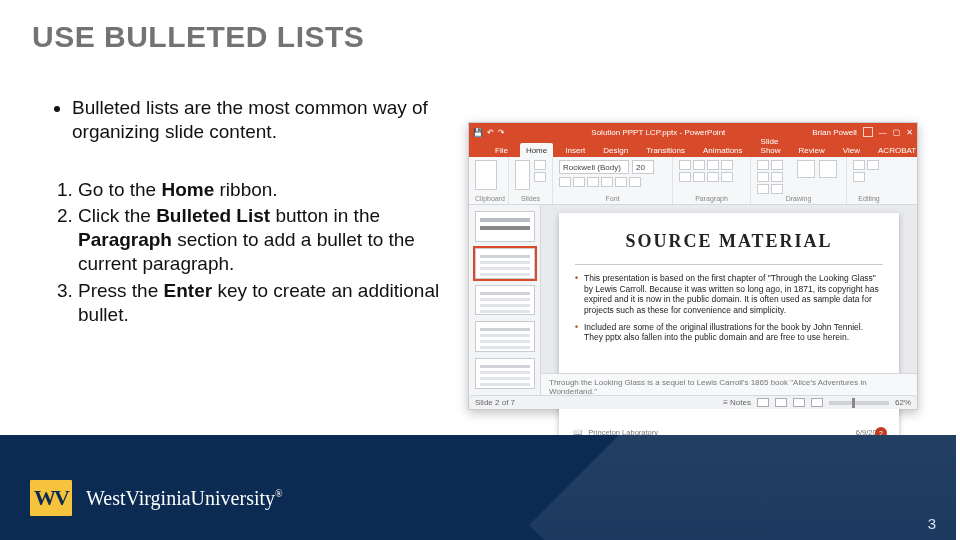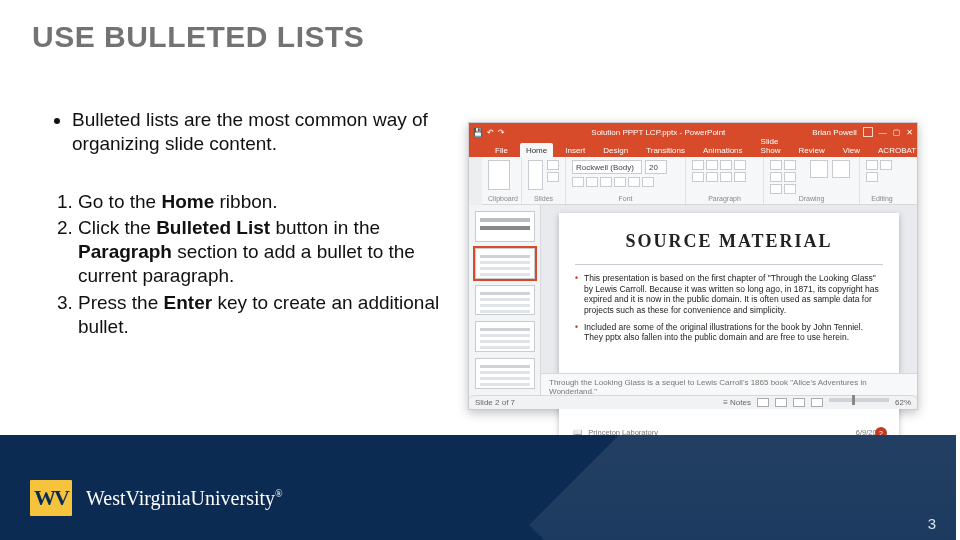--- a/index.html
+++ b/index.html
@@ -7,21 +7,21 @@
     width: 960px; height: 540px;
     font-family: Arial, Helvetica, sans-serif;
     background: #fff;
     position: relative; overflow: hidden;
   }
   .title {
     position: absolute; left: 32px; top: 20px;
     font-size: 30px; font-weight: 800; letter-spacing: .5px;
     color: #737373;
   }
-  .content { position: absolute; left: 50px; top: 108px; width: 400px; color:#111; }
+  .content { position: absolute; left: 50px; top: 96px; width: 400px; color:#111; }
   .content ul { list-style: disc; padding-left: 22px; margin-bottom: 34px; }
   .content ul li { font-size: 19px; line-height: 1.25; }
   .content ol { list-style: decimal; padding-left: 28px; }
   .content ol li { font-size: 19px; line-height: 1.28; margin-bottom: 2px; }
   .b { font-weight: 800; }
 
   
   .footer {
     position: absolute; left:0; right:4px; bottom:0; height:105px;
     background:#0b2b53; overflow:hidden;
@@ -65,21 +65,21 @@
     display:flex; align-items:center; justify-content:space-between;
     padding:0 4px;
   }
   .shot .titlebar .left{display:flex;gap:4px;align-items:center;}
   .shot .titlebar .center{flex:1;text-align:center;}
   .shot .titlebar .right{display:flex;gap:6px;align-items:center;}
   .shot .titlebar .sq{width:10px;height:10px;border:1px solid #fff3ee;opacity:.8;}
   .tabs{height:16px;background:#d74b2a;display:flex;align-items:flex-end;padding-left:20px;gap:6px;color:#fff;}
   .tabs .tab{padding:3px 6px;position:relative;top:1px;border-radius:2px 2px 0 0;}
   .tabs .tab.active{background:#f6f7f8;color:#333;}
-  .ribbon{height:48px;background:#f6f7f8;border-bottom:1px solid #d6d8db;display:flex;margin-left:13px;}
+  .ribbon{height:48px;background:#f6f7f8;border-bottom:1px solid #d6d8db;display:flex;}
   .grp{border-right:1px solid #e0e2e5;padding:3px 6px 2px;display:flex;flex-direction:column;justify-content:space-between;}
   .grp .body{display:flex;gap:4px;align-items:flex-start;}
   .grp .lbl{color:#888;font-size:7px;text-align:center;}
   .ico{width:18px;height:18px;background:#fff;border:1px solid #c8cbcf;}
   .ico.lg{width:22px;height:30px;}
   .mini{display:flex;flex-wrap:wrap;gap:2px;align-content:flex-start;}
   .mini .m{width:12px;height:10px;border:1px solid #c8cbcf;background:#fff;}
   .sel{height:14px;border:1px solid #c8cbcf;background:#fff;padding:0 3px;display:flex;align-items:center;}
 
   .work{position:absolute;left:0;right:0;top:82px;bottom:14px;display:flex;background:#e8eaed;}
@@ -93,21 +93,21 @@
   .slide h1{font-family:'Georgia','Times New Roman',serif;font-size:18px;letter-spacing:2px;text-align:center;margin:6px 0 12px;}
   .slide hr{border:none;border-top:1px solid #c7cad0;margin:0 0 8px;}
   .slide ul{list-style:none;padding:0;}
   .slide li{display:flex;gap:6px;margin-bottom:6px;line-height:1.25;}
   .slide li::before{content:"•";color:#c23a1f;font-weight:bold;}
   .slide .foot{position:absolute;left:14px;bottom:10px;display:flex;align-items:center;gap:6px;font-size:7.5px;color:#777;}
   .slide .date{position:absolute;right:14px;bottom:10px;font-size:7.5px;color:#777;}
   .slide .num{position:absolute;right:12px;bottom:8px;width:12px;height:12px;background:#c23a1f;color:#fff;border-radius:50%;display:flex;align-items:center;justify-content:center;font-size:7px;}
   .notesbar{position:absolute;left:72px;right:0;bottom:14px;height:22px;background:#f7f8f9;border-top:1px solid #d6d8db;padding:4px 8px;color:#777;font-size:8px;}
   .status{position:absolute;left:0;right:0;bottom:0;height:14px;background:#f1f2f4;border-top:1px solid #d6d8db;display:flex;align-items:center;justify-content:space-between;padding:0 6px;color:#666;font-size:8px;border-radius:6px;}
-  .status .r{display:flex;gap:6px;}
+  .status .r{display:flex;align-items:center;gap:6px;}
   .status .vm{width:12px;height:9px;border:1px solid #a8abaf;background:#fff;}
   .status .bar{width:60px;height:4px;background:#d0d2d6;position:relative;}
   .status .bar::after{content:"";position:absolute;left:38%;top:-3px;width:3px;height:10px;background:#888;}
 </style>
 </head>
 <body>
 
 <div class="title">USE BULLETED LISTS</div>
 
 <div class="content">

